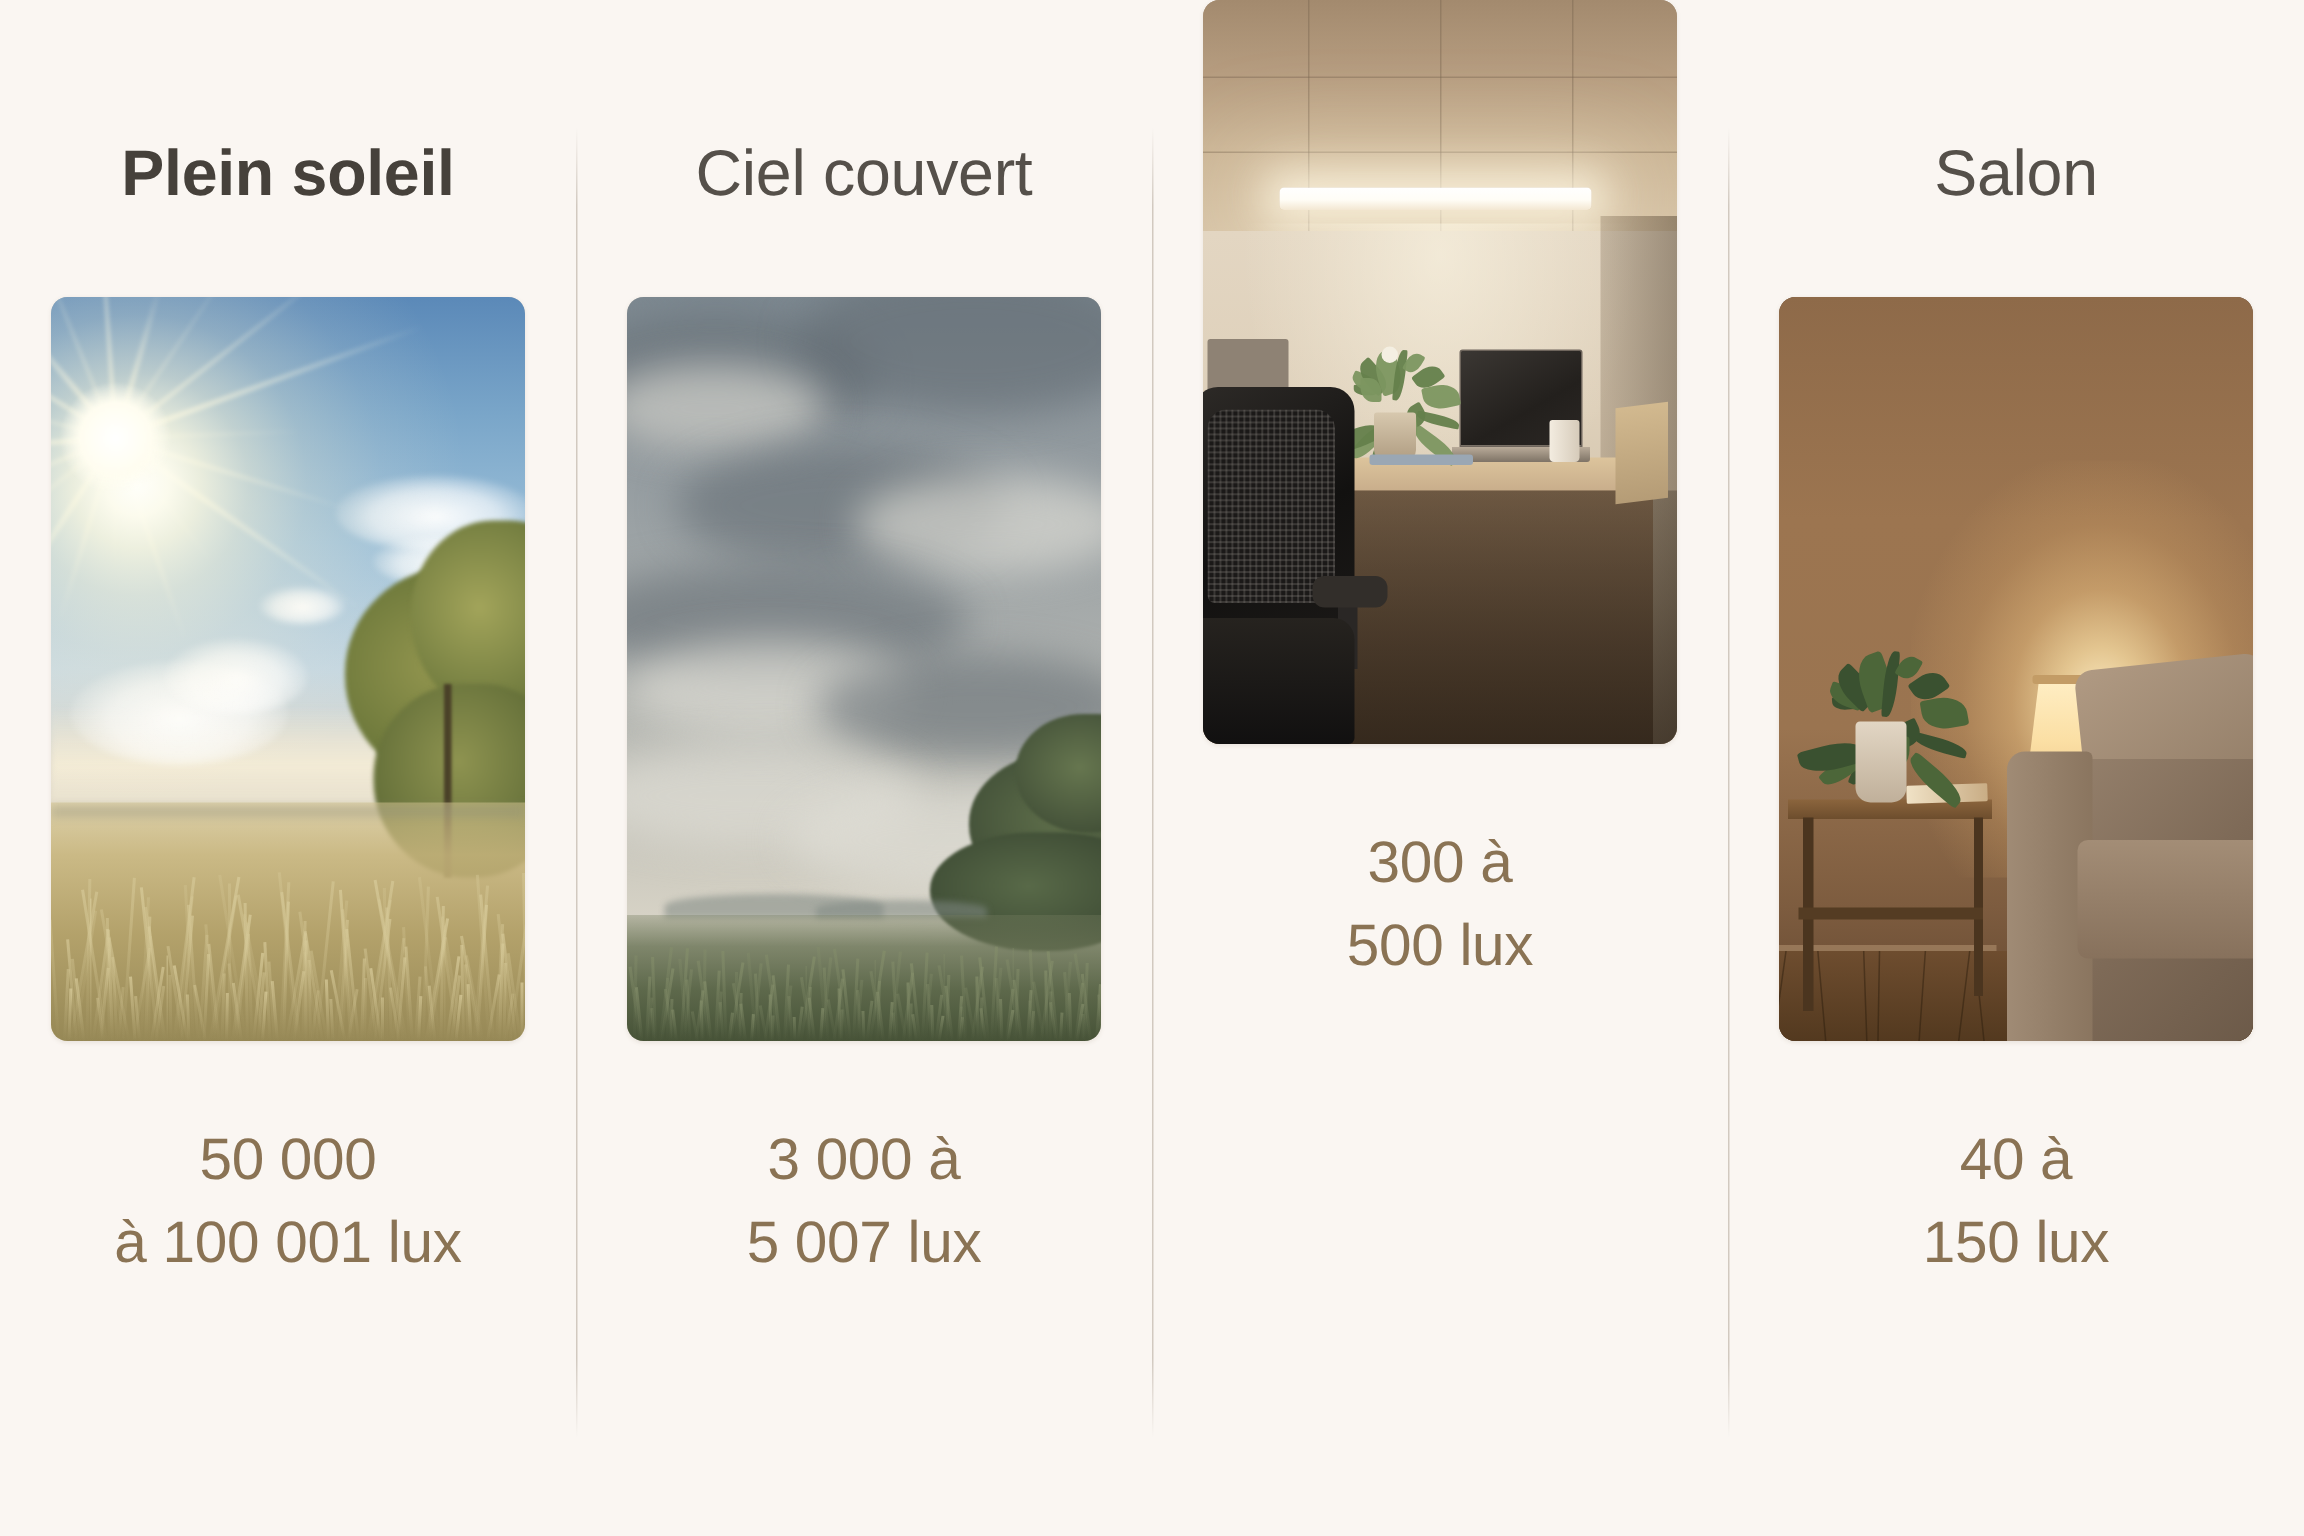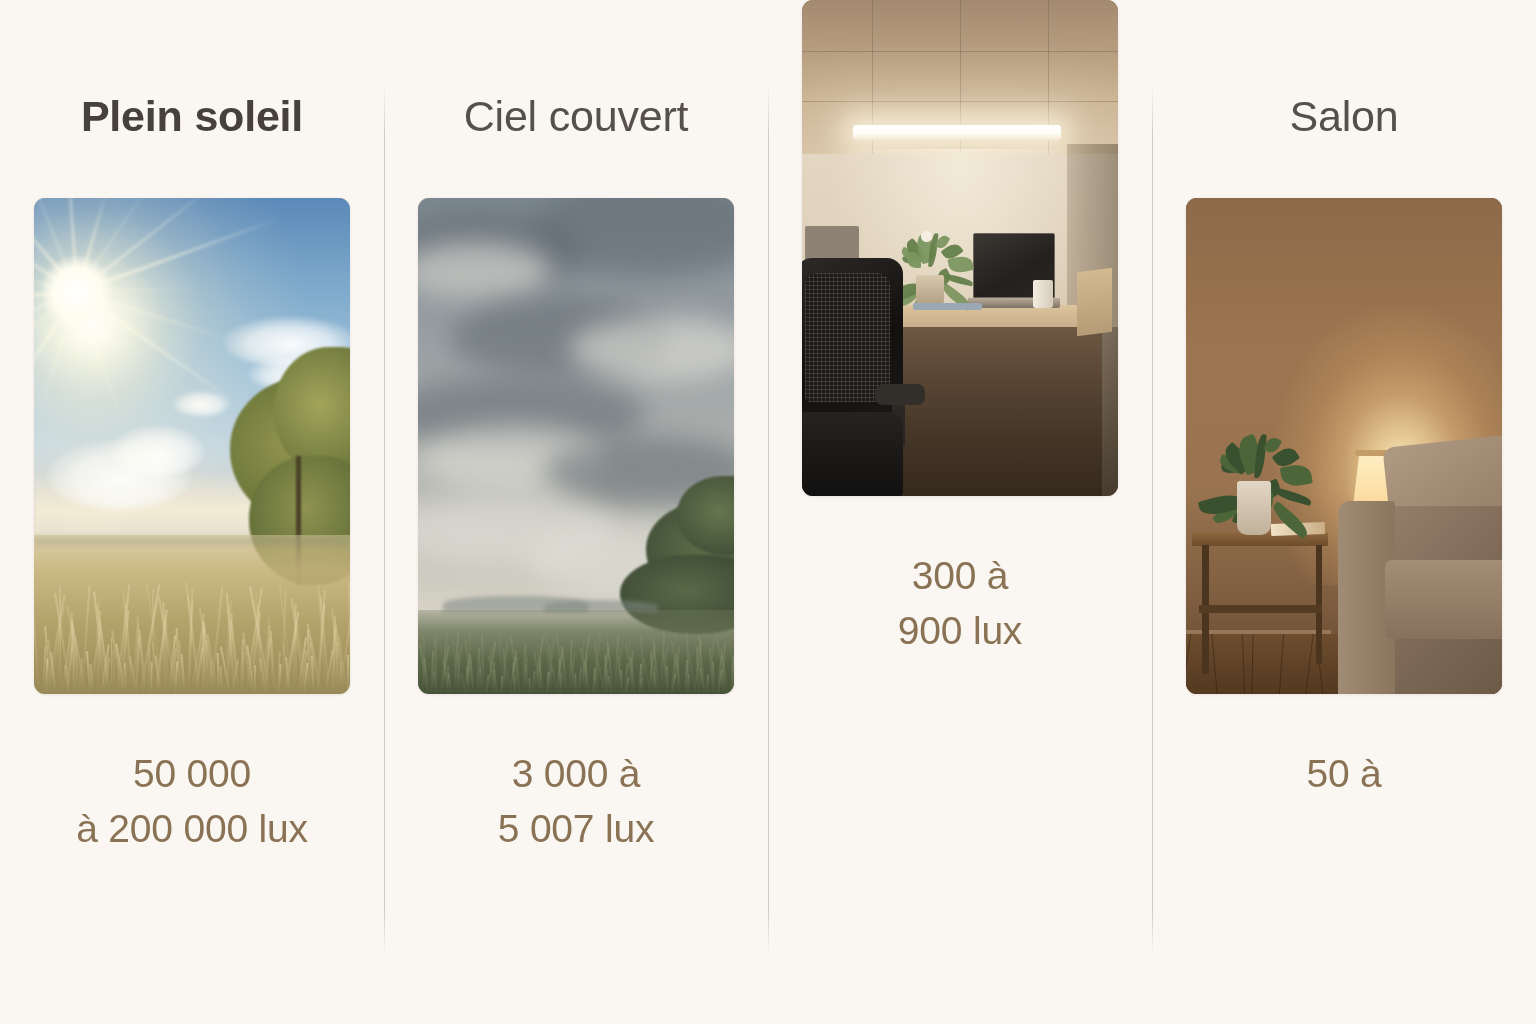--- a/index.html
+++ b/index.html
@@ -566,21 +566,21 @@
               <div class="grass-blade" style="left: 98.6%; height: 59px; transform: rotate(-8deg); opacity: 0.46;"></div>
               <div class="grass-blade" style="left: 99.88%; height: 112px; transform: rotate(-1deg); opacity: 0.57;"></div>
             </div>
         </div>
         <div style="position:absolute;left:0;right:0;bottom:30%;height:8px;background:rgba(140,140,120,.35);filter:blur(3px);"></div>
       </div>
     </div>
 
     <div class="value">
       <span>50 000</span>
-      <span class="line2">à 200 000 lux</span>
+      <span class="line2">à 100 001 lux</span>
     </div>
   </div>
 
   <div class="column">
     <div class="heading">
       <span>Ciel couvert</span>
     </div>
 
     <div class="photo">
       <div class="scene ovc-sky">
@@ -806,21 +806,21 @@
         <div class="chair-back"></div>
         <div class="chair-mesh"></div>
         <div class="chair-arm-stem"></div>
         <div class="chair-arm"></div>
         <div class="chair-seat"></div>
       </div>
     </div>
 
     <div class="value">
       <span>300 à</span>
-      <span class="line2">900 lux</span>
+      <span class="line2">500 lux</span>
     </div>
   </div>
 
   <div class="column">
     <div class="heading">
       <span>Salon</span>
     </div>
 
     <div class="photo">
       <div class="scene living">
@@ -877,17 +877,18 @@
         <div class="lamp-top"></div>
 
         <div class="lv-cushion"></div>
         <div class="lv-sofa"></div>
         <div class="lv-sofa-arm"></div>
         <div class="lv-seat"></div>
       </div>
     </div>
 
     <div class="value">
-      <span>50 à</span>
+      <span>40 à</span>
+      <span class="line2">150 lux</span>
     </div>
   </div>
 
 </div>
 
 </body></html>

